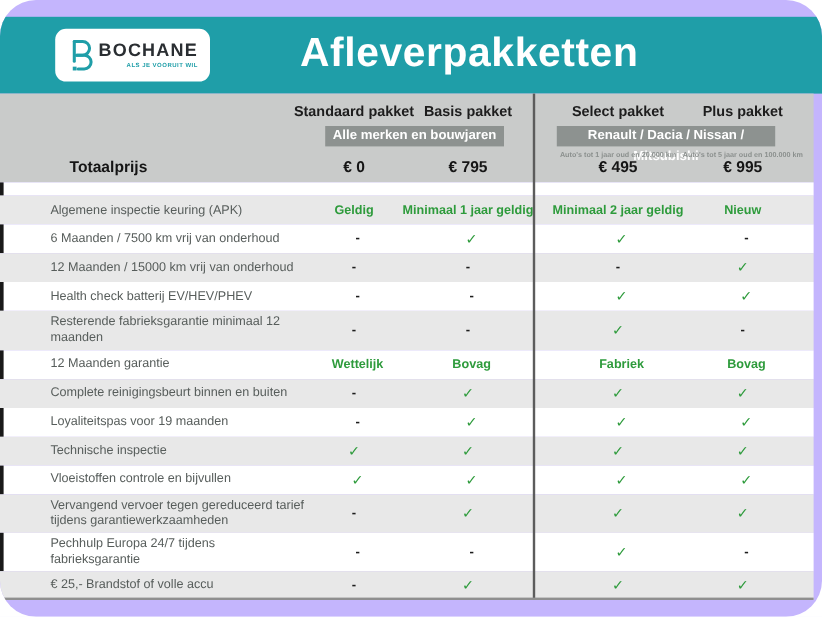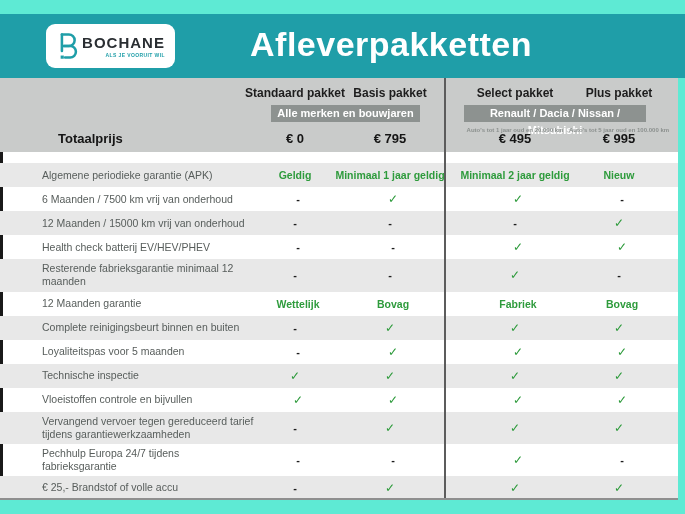--- a/index.html
+++ b/index.html
@@ -1,17 +1,17 @@
 <!DOCTYPE html>
 <html><head>
 <meta charset="utf-8">
 <style>
   html,body{margin:0;padding:0;background:#fff;}
-  .page{position:relative;width:685px;height:514px;background:#5eead4;overflow:hidden;
-        font-family:"Liberation Sans",sans-serif;}
+  .page{position:relative;width:685px;height:514px;background:#c4b5fd;overflow:hidden;
+        font-family:"Liberation Sans",sans-serif;border-radius:30px;}
 
   
   .teal-band{position:absolute;left:0;top:14px;width:685px;height:64px;background:#1f9ea8;}
   .logo-card{position:absolute;left:46px;top:10px;width:129px;height:44px;background:#fff;
              border-radius:9px;display:flex;align-items:center;justify-content:center;gap:4px;}
   .brand-line{display:flex;flex-direction:column;align-items:flex-end;}
   .brand{font-size:15px;font-weight:700;color:#2a2e32;letter-spacing:1px;line-height:1;}
   .tagline{font-size:5px;font-weight:700;color:#1f9ea8;letter-spacing:.4px;margin-top:2px;}
   .page-title{position:absolute;left:250px;top:11px;width:400px;text-align:left;
               font-size:34px;font-weight:700;color:#ffffff;letter-spacing:.5px;}
@@ -89,21 +89,21 @@
     <div class="total-label">Totaalprijs</div>
     <div class="total-value colpos1">€ 0</div>
     <div class="total-value colpos2">€ 795</div>
     <div class="total-value colpos3">€ 495</div>
     <div class="total-value colpos4">€ 995</div>
   </div>
 
   <div class="tbody">
     <div class="gap-row"></div>
     <div id="feature-rows" style="display:contents"><div class="feature-row gray">
-          <span class="row-label">Algemene periodieke garantie (APK)</span>
+          <span class="row-label">Algemene inspectie keuring (APK)</span>
           <span class="cell colpos1 txt">Geldig</span>
           <span class="cell colpos2 txt">Minimaal 1 jaar geldig</span>
           <span class="cell colpos3 txt">Minimaal 2 jaar geldig</span>
           <span class="cell colpos4 txt">Nieuw</span>
         </div><div class="feature-row white">
           <span class="row-label">6 Maanden / 7500 km vrij van onderhoud</span>
           <span class="cell colpos1 dash">-</span>
           <span class="cell colpos2 check">✓</span>
           <span class="cell colpos3 check">✓</span>
           <span class="cell colpos4 dash">-</span>
@@ -131,21 +131,21 @@
           <span class="cell colpos2 txt">Bovag</span>
           <span class="cell colpos3 txt">Fabriek</span>
           <span class="cell colpos4 txt">Bovag</span>
         </div><div class="feature-row gray">
           <span class="row-label">Complete reinigingsbeurt binnen en buiten</span>
           <span class="cell colpos1 dash">-</span>
           <span class="cell colpos2 check">✓</span>
           <span class="cell colpos3 check">✓</span>
           <span class="cell colpos4 check">✓</span>
         </div><div class="feature-row white">
-          <span class="row-label">Loyaliteitspas voor 5 maanden</span>
+          <span class="row-label">Loyaliteitspas voor 19 maanden</span>
           <span class="cell colpos1 dash">-</span>
           <span class="cell colpos2 check">✓</span>
           <span class="cell colpos3 check">✓</span>
           <span class="cell colpos4 check">✓</span>
         </div><div class="feature-row gray">
           <span class="row-label">Technische inspectie</span>
           <span class="cell colpos1 check">✓</span>
           <span class="cell colpos2 check">✓</span>
           <span class="cell colpos3 check">✓</span>
           <span class="cell colpos4 check">✓</span>

